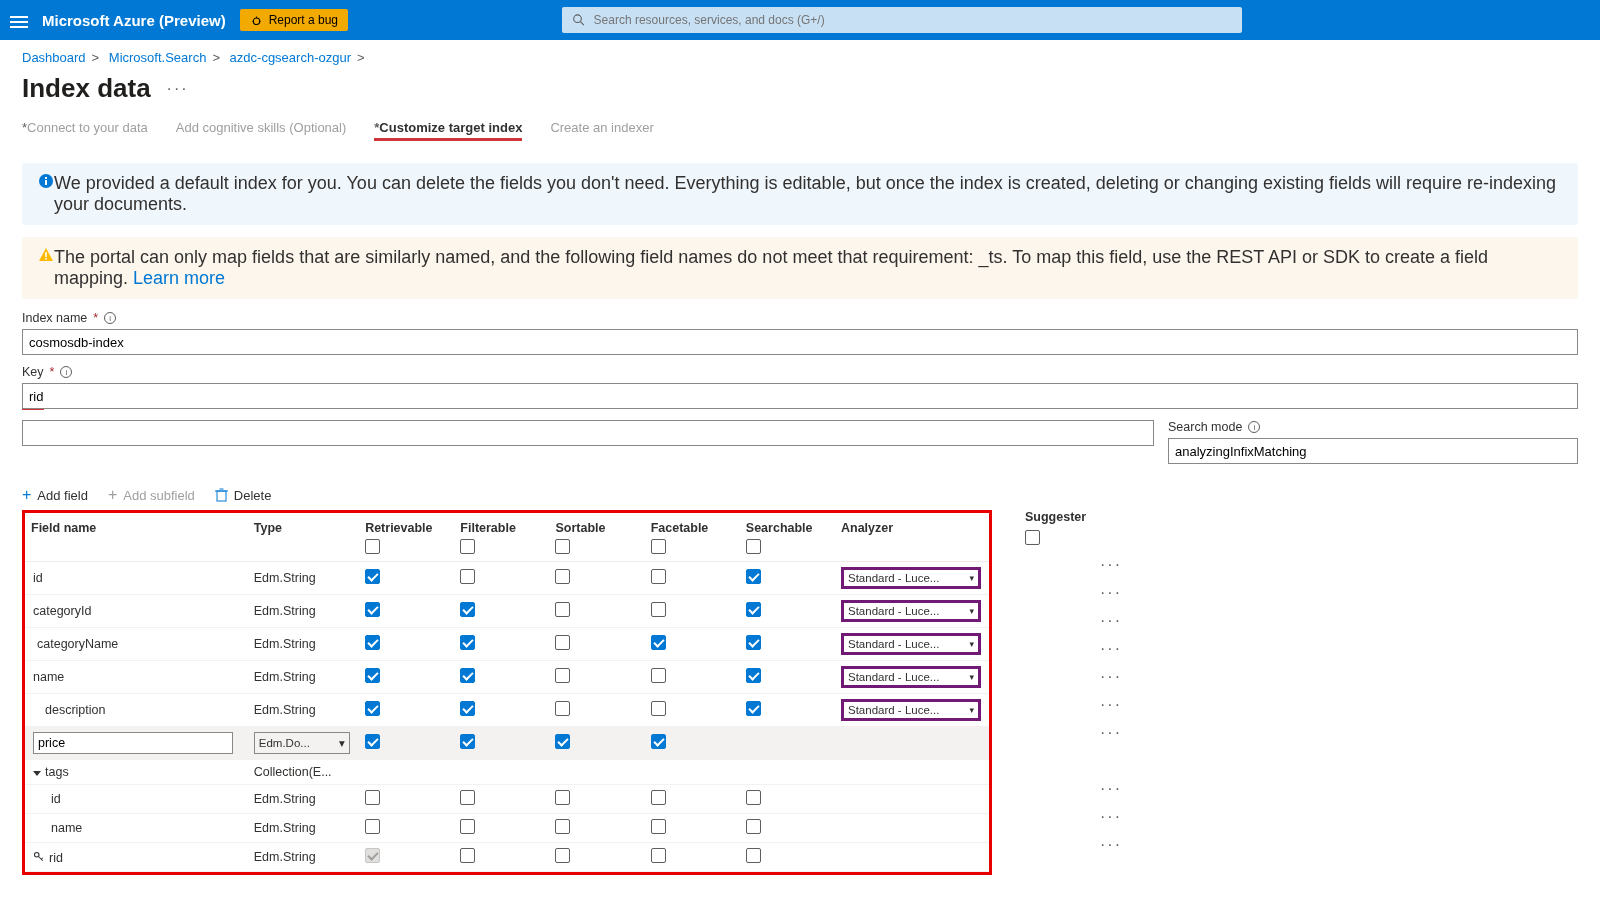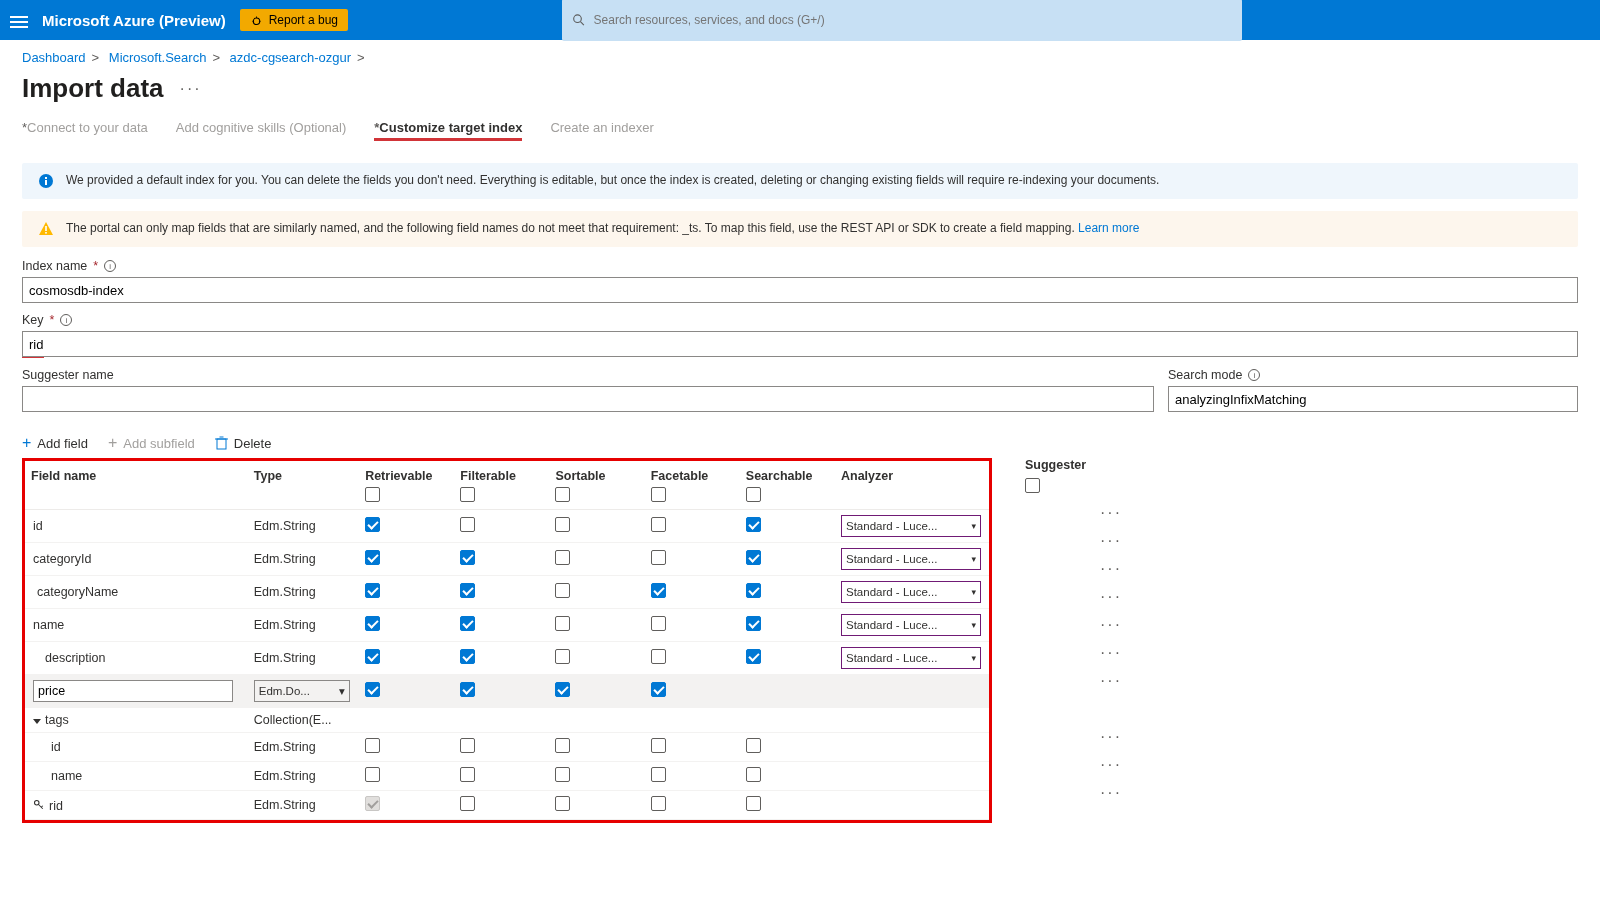--- a/index.html
+++ b/index.html
@@ -4,21 +4,21 @@
 <style>
 * { box-sizing: border-box; margin: 0; padding: 0; }
 body { font-family: "Segoe UI", Arial, sans-serif; font-size: 13px; color: #323130; background: #fff; }
 
 
 .top-bar { background: #0078d4; color: #fff; height: 40px; display: flex; align-items: center; padding: 0 10px; gap: 14px; }
 .hamburger { width: 18px; height: 14px; cursor: pointer; }
 .hamburger span { display: block; height: 2px; background: #fff; margin: 3px 0; }
 .brand { font-weight: 600; font-size: 15px; }
 .bug-btn { background: #f2a900; color: #000; padding: 4px 10px; border-radius: 2px; font-size: 12px; display: flex; align-items: center; gap: 6px; cursor: pointer; }
-.search-wrap { margin-left: 200px; background: #c7e0f4; border-radius: 2px; height: 42px; display: flex; align-items: center; padding: 0 10px; width: 680px; }
+.search-wrap { margin-left: 200px; background: #c7e0f4; border-radius: 2px; height: 26px; display: flex; align-items: center; padding: 0 10px; width: 680px; }
 .search-wrap svg { width: 14px; height: 14px; margin-right: 8px; }
 .search-wrap input { background: transparent; border: none; outline: none; font-size: 12px; color: #5b5b5b; width: 100%; }
 
 
 .breadcrumb { padding: 10px 22px 6px; font-size: 13px; color: #0078d4; }
 .breadcrumb span.sep { color: #605e5c; padding: 0 6px; }
 .breadcrumb a { color: #0078d4; text-decoration: none; }
 
 .page-title-row { padding: 2px 22px 10px; display: flex; align-items: center; gap: 16px; }
 .page-title { font-size: 26px; font-weight: 600; color: #201f1e; }
@@ -28,21 +28,21 @@
 .tabs { padding: 6px 22px 0; display: flex; gap: 28px; border-bottom: 0; }
 .tab { color: #a19f9d; font-size: 13px; padding-bottom: 6px; cursor: pointer; }
 .tab.active { color: #323130; font-weight: 600; }
 .tab.active .underline { display: block; height: 3px; background: #d13438; margin-top: 3px; }
 .tab .underline { display: none; }
 .tab .star { color: #605e5c; }
 
 .content { padding: 16px 22px; }
 
 
-.banner { padding: 10px 16px; border-radius: 2px; margin-bottom: 12px; display: flex; align-items: flex-start; gap: 12px; font-size: 12px; }
+.banner { padding: 10px 16px; border-radius: 2px; margin-bottom: 12px; display: flex; align-items: flex-start; gap: 0; font-size: 18px; }
 .banner.info { background: #eff6fc; color: #323130; }
 .banner.warn { background: #fdf6ed; color: #323130; }
 .banner .icon-slot { width: 16px; height: 16px; flex-shrink: 0; }
 .learn { color: #0078d4; cursor: pointer; margin-top: 32px; }
 
 
 .form-row { margin-bottom: 10px; }
 .form-label { font-size: 12.5px; color: #323130; display: flex; align-items: center; gap: 6px; margin-bottom: 4px; }
 .req { color: #a4262c; }
 .info-ico { width: 12px; height: 12px; border: 1px solid #605e5c; border-radius: 50%; display: inline-flex; align-items: center; justify-content: center; font-size: 8px; color: #605e5c; }
@@ -71,21 +71,21 @@
 .col-type { width: 110px; }
 .col-chk { width: 94px; }
 .col-analyzer { width: 150px; }
 
 .chk { width: 15px; height: 15px; border: 1px solid #605e5c; border-radius: 2px; display: inline-block; background: #fff; cursor: pointer; position: relative;}
 .chk.on { background: #0078d4; border-color: #0078d4; }
 .chk.on::after { content: ""; position: absolute; left: 4px; top: 1px; width: 4px; height: 8px; border: solid #fff; border-width: 0 2px 2px 0; transform: rotate(45deg); }
 .chk.dis { background: #e1dfdd; border-color: #c8c6c4; }
 .chk.dis::after { content: ""; position: absolute; left: 4px; top: 1px; width: 4px; height: 8px; border: solid #a19f9d; border-width: 0 2px 2px 0; transform: rotate(45deg); }
 
-.analyzer-sel { width: 140px; height: 22px; border: 1px solid #701a75; font-size: 11.5px; padding: 0 4px; background: #fff; display: flex; align-items: center; justify-content: space-between; cursor: pointer; }
+.analyzer-sel { width: 140px; height: 22px; border: 3px solid #701a75; font-size: 11.5px; padding: 0 4px; background: #fff; display: flex; align-items: center; justify-content: space-between; cursor: pointer; }
 .analyzer-sel .caret { font-size: 9px; }
 .more { font-size: 16px; color: #605e5c; letter-spacing: 2px; cursor: pointer; }
 .name-input { width: 200px; height: 22px; border: 1px solid #8a8886; padding: 0 4px; font-size: 12.5px; }
 .type-sel { width: 96px; height: 22px; border: 1px solid #8a8886; padding: 0 4px; font-size: 11.5px; display: flex; align-items: center; justify-content: space-between; cursor: pointer; }
 .tree-caret { display: inline-block; width: 0; height: 0; border-left: 4px solid transparent; border-right: 4px solid transparent; border-top: 5px solid #323130; margin-right: 4px; }
 .keyico { width: 12px; height: 12px; margin-right: 4px; position: relative; top: 1px; }
 .suggester-header { position: absolute; left: 1003px; top: 443px; font-weight: 600; font-size: 12.5px; }
 .suggester-chk { position: absolute; left: 1003px; top: 460px; }
 .more-col { position: absolute; left: 1078px; }
 
@@ -122,21 +122,21 @@
   </div>
 </div>
 
 <div class="breadcrumb">
   <a>Dashboard</a><span class="sep">&gt;</span>
   <a>Microsoft.Search</a><span class="sep">&gt;</span>
   <a>azdc-cgsearch-ozgur</a><span class="sep">&gt;</span>
 </div>
 
 <div class="page-title-row">
-  <div class="page-title">Import data</div>
+  <div class="page-title">Index data</div>
   <div class="ellipsis">···</div>
 </div>
 
 <div class="tabs">
   <div class="tab"><span class="star">*</span><span>Connect to your data</span></div>
   <div class="tab"><span>Add cognitive skills (Optional)</span></div>
   <div class="tab active"><span class="star">*</span><span>Customize target index</span><span class="underline"></span></div>
   <div class="tab"><span>Create an indexer</span></div>
 </div>
 
@@ -170,23 +170,20 @@
     <div class="form-label">
         <span>Key</span> 
         <span class="req">*</span> 
         <span class="info-ico">i</span>
       </div>
     <input class="text-input" value="rid" style="">
     <div class="under-mark"></div>
   </div>
   <div class="two-col">
     <div class="left form-row">
-      <div class="form-label">
-          <span>Suggester name</span>
-        </div>
       <input class="text-input" value="" style="">
     </div>
     <div class="right form-row">
       <div class="form-label">
           <span>Search mode</span> 
           <span class="info-ico">i</span>
         </div>
       <input class="text-input" value="analyzingInfixMatching" style="">
     </div>
   </div>

